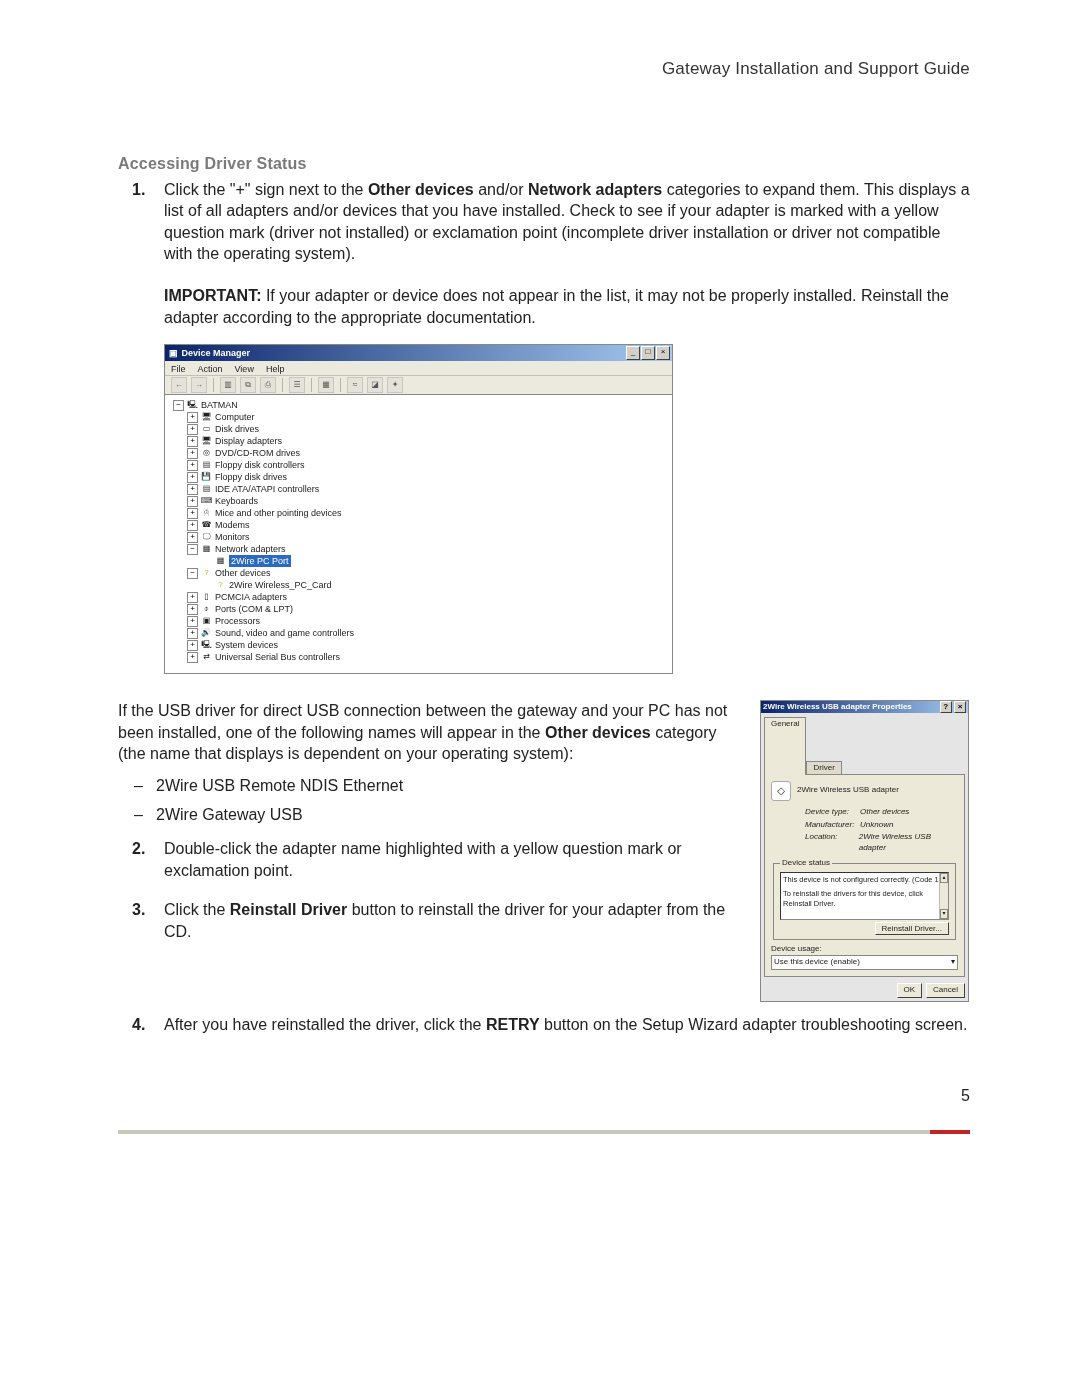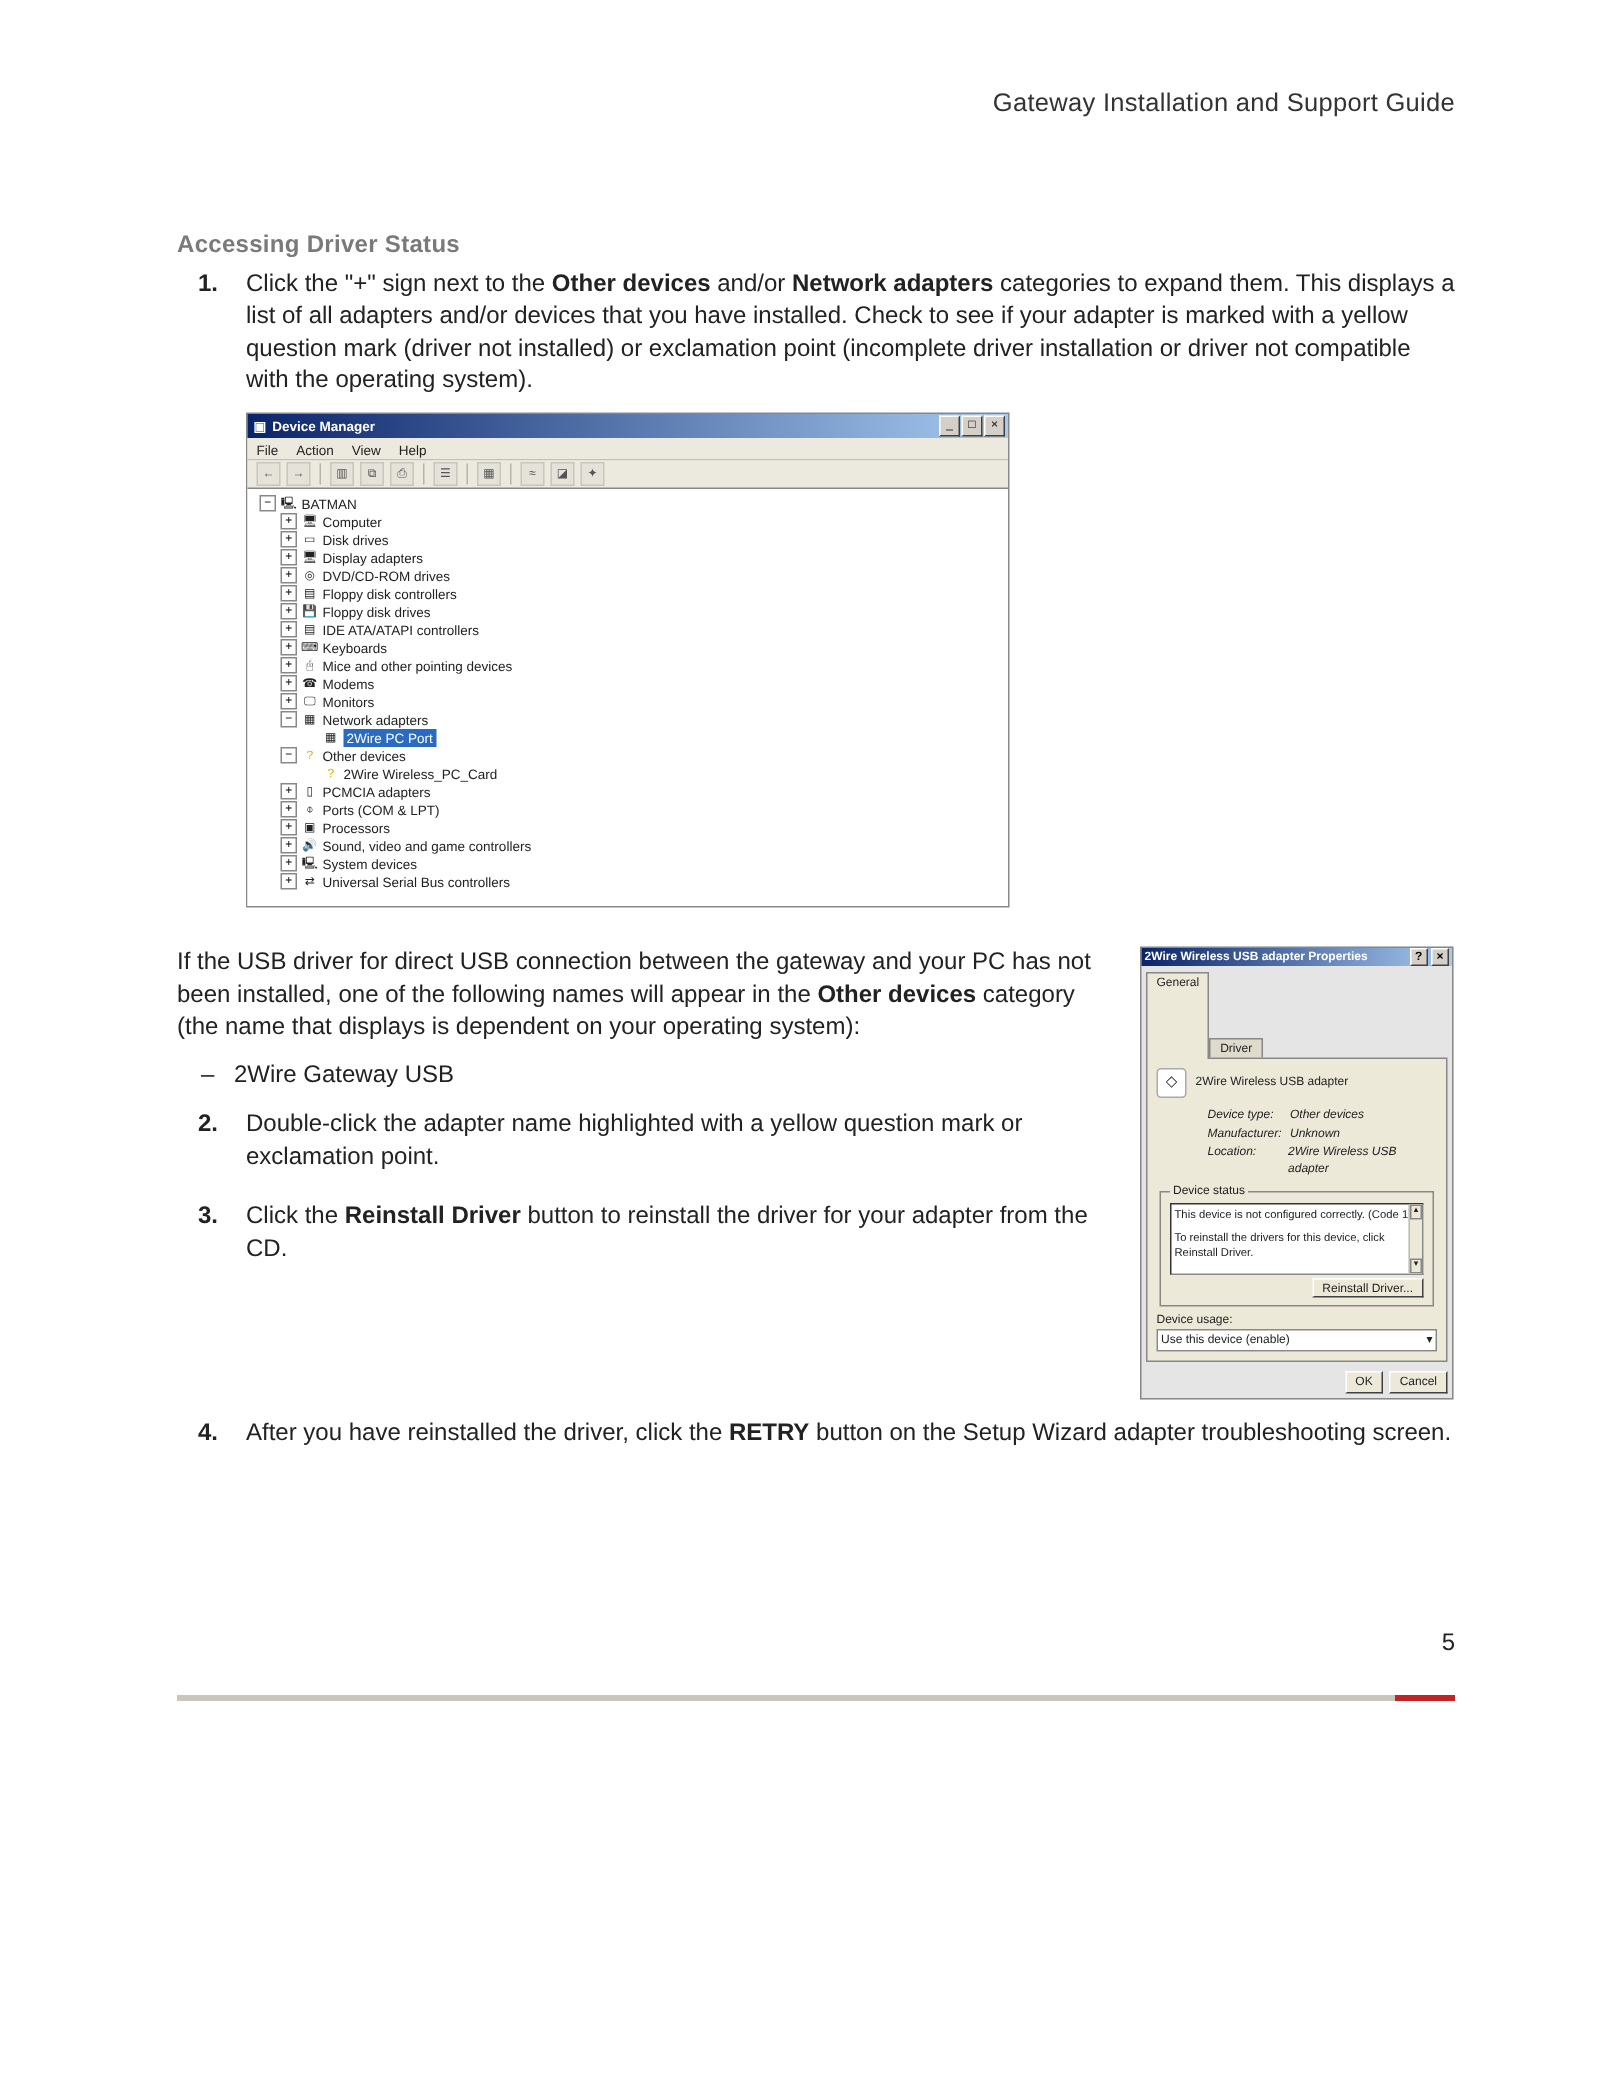--- a/index.html
+++ b/index.html
@@ -335,20 +335,23 @@
 <div class="page">
 
   <div class="header">Gateway Installation and Support Guide</div>
 
   <div class="section-title">Accessing Driver Status</div>
 
   <ol class="steps">
     <li>
       <span>Click the "+" sign next to the </span><span class="bold">Other devices</span><span> and/or </span><span class="bold">Network adapters</span><span> categories to expand them. This displays a list of all adapters and/or devices that you have installed. Check to see if your adapter is marked with a yellow question mark (driver not installed) or exclamation point (incomplete driver installation or driver not compatible with the operating system).</span>
 
+      <div class="important-block">
+        <span class="bold">IMPORTANT:</span><span> If your adapter or device does not appear in the list, it may not be properly installed. Reinstall the adapter according to the appropriate documentation.</span>
+      </div>
 
       
       <div class="screenshot-dm">
         <div class="dm-titlebar">
           <div class="left">
             <span>▣</span>
             <span>Device Manager</span>
           </div>
           <div class="wcontrols">
             <div class="wbtn">_</div>
@@ -549,20 +552,21 @@
       </div>
     </li>
   </ol>
 
   <div class="two-col">
     <div class="col-left">
       <div>
         <span>If the USB driver for direct USB connection between the gateway and your PC has not been installed, one of the following names will appear in the </span><span class="bold">Other devices</span><span> category (the name that displays is dependent on your operating system):</span>
       </div>
       <ul class="dash-list">
+        <li>2Wire USB Remote NDIS Ethernet</li>
         <li>2Wire Gateway USB</li>
       </ul>
       <ol class="steps-cont">
         <li>Double-click the adapter name highlighted with a yellow question mark or exclamation point.</li>
         <li>
           <span>Click the </span><span class="bold">Reinstall Driver</span><span> button to reinstall the driver for your adapter from the CD.</span>
         </li>
       </ol>
     </div>
 

